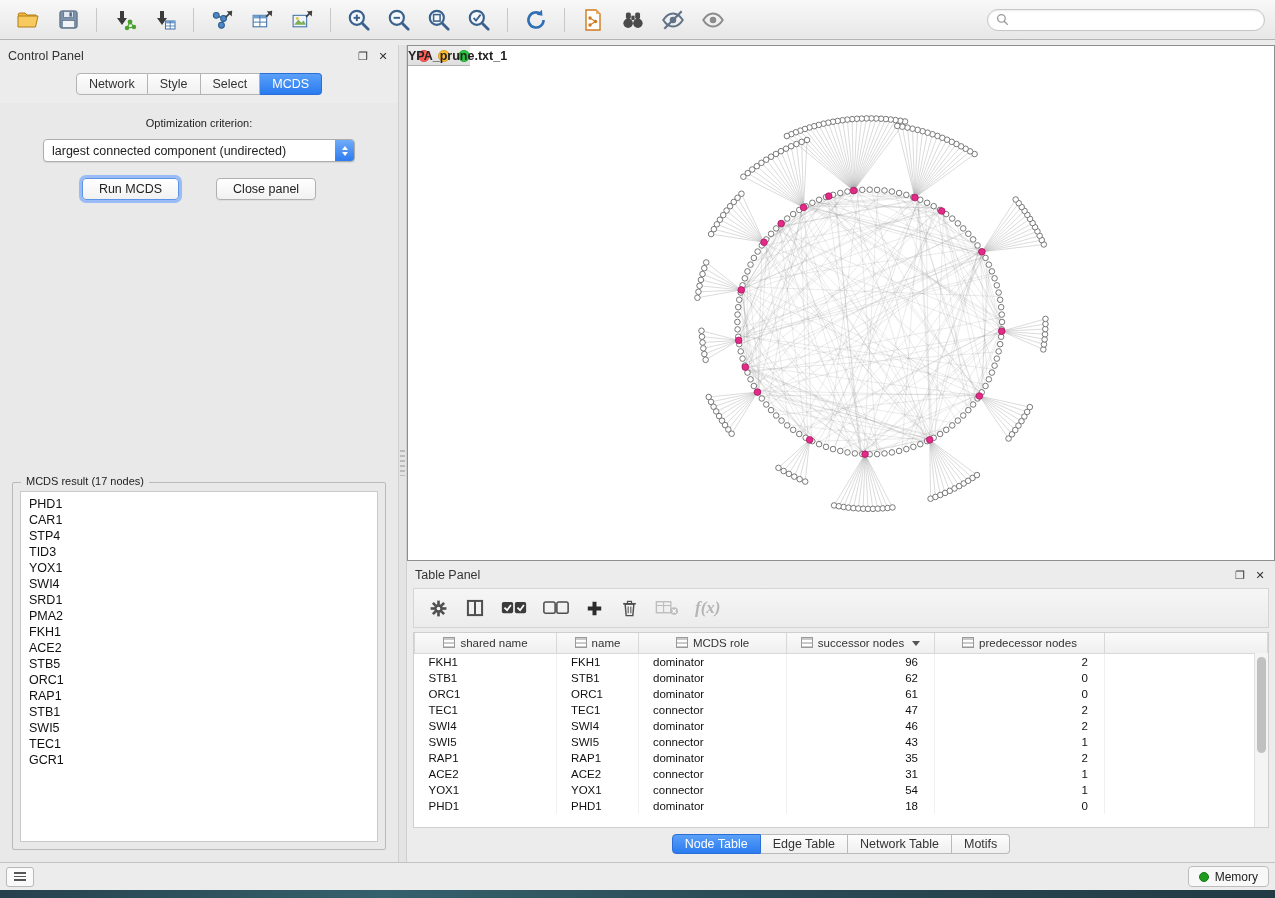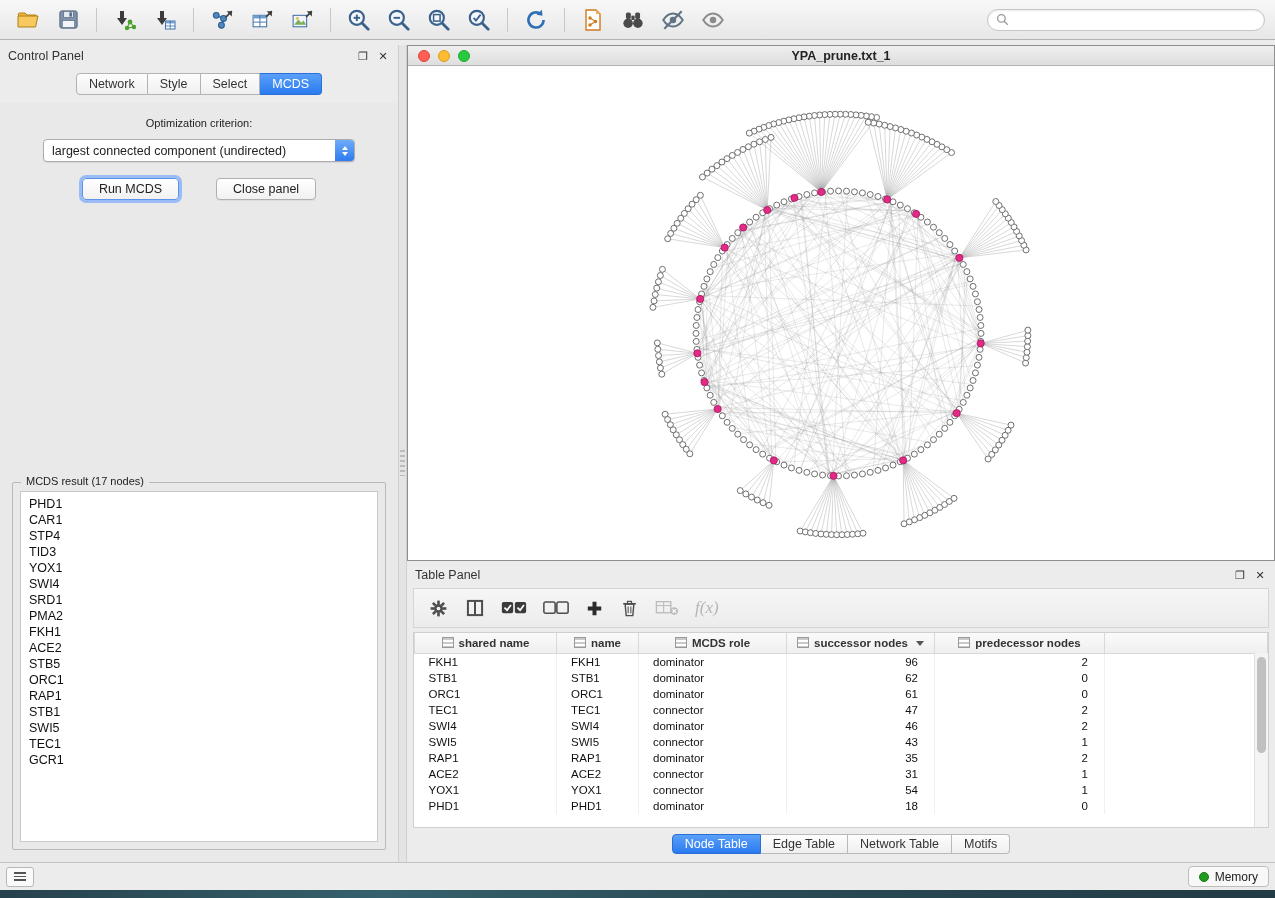--- a/index.html
+++ b/index.html
@@ -63,46 +63,46 @@
   .mcds-list{
     position:absolute;top:8px;left:7px;right:7px;bottom:7px;background:#fff;border:1px solid #c9c9c9;
     padding:4px 8px;overflow:hidden;font-size:12.5px;line-height:16px;color:#111;
   }
   .cp-flex{flex:1}
   
   .splitter{width:7px;background:#e4e4e4;border-right:1px solid #cfcfcf;position:relative}
   .splitter .grip{position:absolute;top:405px;left:1px;width:5px;height:26px;background:repeating-linear-gradient(180deg,#bbb 0 2px,transparent 2px 5px)}
   
   .right-col{flex:1;display:flex;flex-direction:column;min-width:0}
-  .net-window{height:516px;display:flex;flex-direction:column;border:1px solid #8f8f8f;box-sizing:border-box;background:#fff}
+  .net-window{height:516px;display:flex;flex-direction:row;border:1px solid #8f8f8f;box-sizing:border-box;background:#fff}
   .net-titlebar{
     height:19px;background:linear-gradient(#efefef,#dedede);border-bottom:1px solid #b3b3b3;
     display:flex;align-items:center;position:relative;flex:0 0 auto;
   }
   .lights{display:flex;gap:8px;margin-left:10px}
   .light{width:12px;height:12px;border-radius:50%}
   .light.red{background:#ff5f57;border:1px solid #e0443e;box-sizing:border-box}
   .light.yellow{background:#febc2e;border:1px solid #d89e22;box-sizing:border-box}
   .light.green{background:#28c840;border:1px solid #1ea832;box-sizing:border-box}
   .net-title{position:absolute;left:0;right:0;text-align:center;font-size:12.5px;font-weight:700;color:#222}
   .net-canvas{flex:1;background:#fff;overflow:hidden}
   .net-canvas svg{display:block}
   
   .table-panel{flex:1;display:flex;flex-direction:column;margin-top:3px;background:#ececec;min-height:0}
   .tp-toolbar{
     height:40px;margin:2px 6px 0;background:linear-gradient(#f6f6f6,#ececec);border:1px solid #d5d5d5;
-    display:flex;align-items:center;gap:16px;padding:0 14px;box-sizing:border-box;
+    display:flex;align-items:center;gap:16px;padding:0 14px;box-sizing:border-box;font-weight:bold;
   }
   .tp-ic{display:flex;align-items:center;justify-content:center;height:26px}
   .fx{font-family:"Liberation Serif",serif;font-style:italic;font-size:17px;color:#b5b5b5}
   .table-wrap{flex:1;margin:4px 6px 0;background:#fff;border:1px solid #cfcfcf;position:relative;overflow:hidden}
   table.nodetable{border-collapse:collapse;table-layout:fixed;width:100%;font-size:11.5px}
   table.nodetable th{
     height:20px;background:linear-gradient(#fafafa,#efefef);border:1px solid #d8d8d8;border-top:none;
-    font-weight:700;color:#333;text-align:center;padding:0 4px;white-space:nowrap;overflow:hidden;position:relative;
+    font-weight:400;color:#333;text-align:center;padding:0 4px;white-space:nowrap;overflow:hidden;position:relative;
   }
   table.nodetable td{
     height:16px;padding:0 6px 0 14px;border-right:1px solid #f0f0f0;color:#111;white-space:nowrap;overflow:hidden;
   }
   table.nodetable td.num{text-align:right;padding-right:16px}
   .hdr-ic{display:inline-block;width:10px;height:9px;border:1px solid #9a9a9a;vertical-align:-1px;margin-right:5px;
     background:repeating-linear-gradient(180deg,#c9c9c9 0 2px,#fff 2px 4px)}
   .sort-dn{display:inline-block;width:0;height:0;border-left:4px solid transparent;border-right:4px solid transparent;border-top:5px solid #555;margin-left:8px;vertical-align:1px}
   .vscroll{position:absolute;top:20px;right:0;bottom:0;width:13px;background:#f4f4f4;border-left:1px solid #e0e0e0}
   .vscroll .thumb{position:absolute;top:4px;left:2px;width:9px;height:96px;background:#c0c0c0;border-radius:5px}

